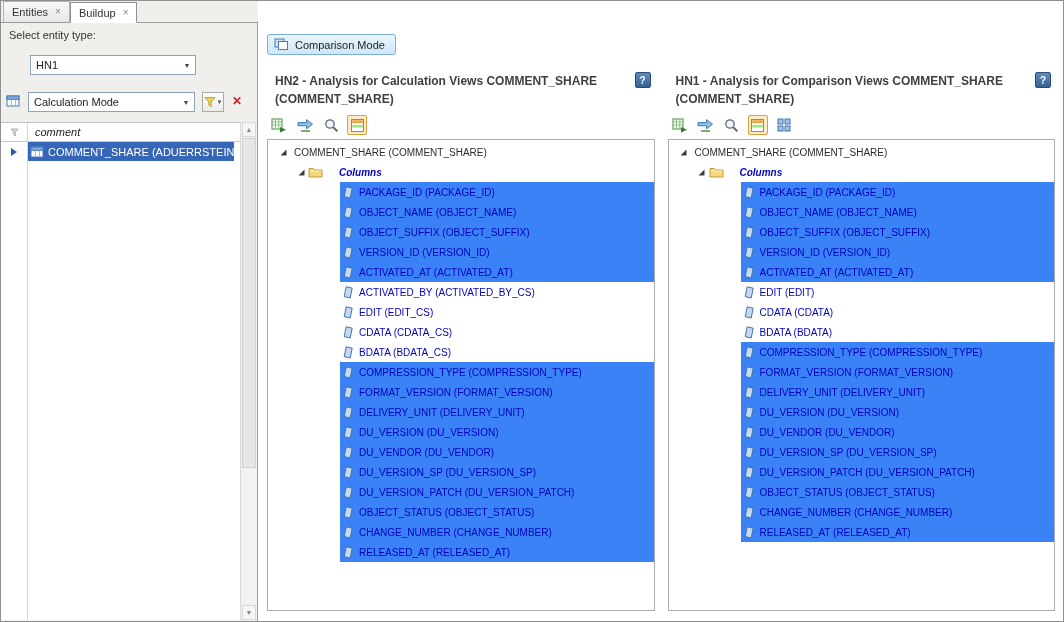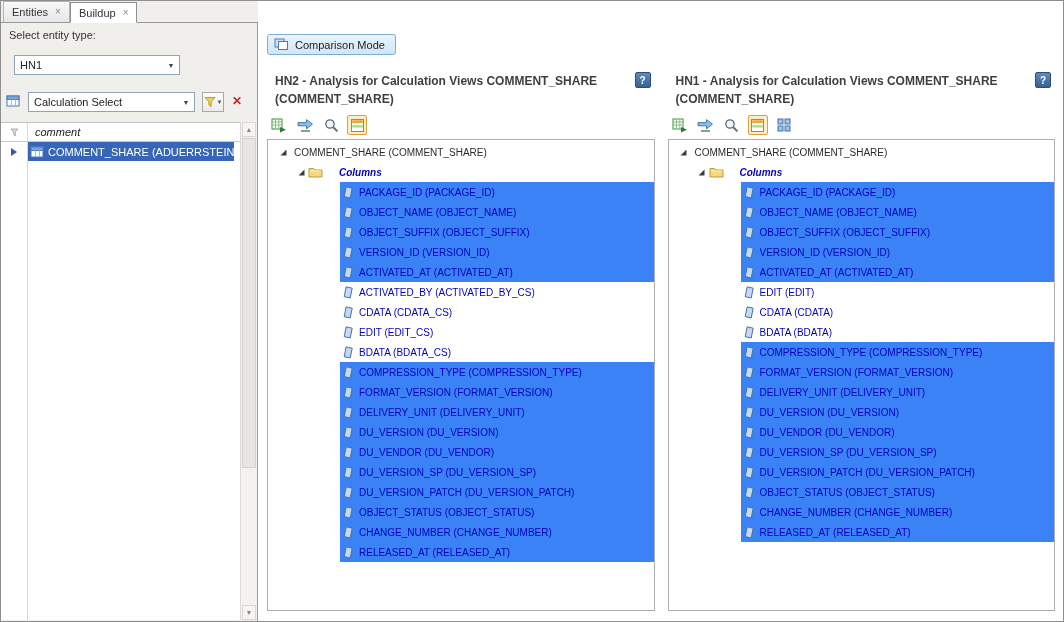--- a/index.html
+++ b/index.html
@@ -32,21 +32,21 @@
   }
   .sb-label { position:absolute; left:8px; top:6px; font-size:11px; color:#333; }
   .combo {
     position:absolute; height:20px; background:#fff; border:1px solid #8fa4b8;
     display:flex; align-items:center; font-size:11px; color:#222; padding-left:5px;
   }
   .combo .caret {
     margin-left:auto; width:16px; align-self:stretch; display:flex; align-items:center; justify-content:center;
     color:#444; font-size:7px;
   }
-  .combo1 { left:13px; top:32px; width:166px; }
+  .combo1 { left:29px; top:32px; width:166px; }
   .combo2 { left:27px; top:69px; width:167px; }
   .sb-cube { position:absolute; left:5px; top:71px; }
   .sb-filter-btn {
     position:absolute; left:201px; top:69px; width:22px; height:20px;
     background:linear-gradient(#fdfdfd,#ececec); border:1px solid #a9a9a9;
     display:flex; align-items:center; justify-content:center; gap:1px;
   }
   .sb-filter-btn .caret { font-size:6px; color:#555; }
   .sb-clear-btn {
     position:absolute; left:228px; top:70px; width:16px; height:16px;
@@ -140,21 +140,21 @@
 
   <span class="icon sb-cube">
       <svg width="14" height="14" viewBox="0 0 14 14">
         <rect x="1" y="2" width="12" height="10" fill="#ffffff" stroke="#4a7ab5"></rect>
         <rect x="1" y="2" width="12" height="3.4" fill="#7fa8d9" stroke="#4a7ab5"></rect>
         <line x1="5.4" y1="5.4" x2="5.4" y2="12" stroke="#9ab4d4"></line>
         <line x1="9.4" y1="5.4" x2="9.4" y2="12" stroke="#9ab4d4"></line>
       </svg>
     </span>
   <div class="combo combo2">
-    <span>Calculation Select</span>
+    <span>Calculation Mode</span>
     <span class="caret">▼</span>
   </div>
   <div class="sb-filter-btn">
     <span class="icon">
         <svg width="12" height="12" viewBox="0 0 12 12">
           <path d="M1,1.5 h10 l-3.8,4.3 v4.8 l-2.4,-1.8 v-3 z" fill="#f2d24b" stroke="#a98f2f" stroke-width="0.8"></path>
         </svg>
       </span>
     <span class="caret">▼</span>
   </div>
@@ -334,32 +334,32 @@
             </div>
           </div>
           <div class="tree-row row-leaf">
             <span class="sp" style="width: 72px;"></span>
             <div class="hl">
               <span class="icon ">
                 <svg width="11" height="13" viewBox="0 0 11 13">
                   <path d="M3.2,0.8 L9.2,2.2 L7.2,12 L1.2,10.6 Z" fill="#c5d9f1" stroke="#4472a8"></path>
                 </svg>
               </span>
+              <span class="lbl">EDIT (EDIT_CS)</span>
+            </div>
+          </div>
+          <div class="tree-row row-leaf">
+            <span class="sp" style="width: 72px;"></span>
+            <div class="hl">
+              <span class="icon ">
+                <svg width="11" height="13" viewBox="0 0 11 13">
+                  <path d="M3.2,0.8 L9.2,2.2 L7.2,12 L1.2,10.6 Z" fill="#c5d9f1" stroke="#4472a8"></path>
+                </svg>
+              </span>
               <span class="lbl">CDATA (CDATA_CS)</span>
-            </div>
-          </div>
-          <div class="tree-row row-leaf">
-            <span class="sp" style="width: 72px;"></span>
-            <div class="hl">
-              <span class="icon ">
-                <svg width="11" height="13" viewBox="0 0 11 13">
-                  <path d="M3.2,0.8 L9.2,2.2 L7.2,12 L1.2,10.6 Z" fill="#c5d9f1" stroke="#4472a8"></path>
-                </svg>
-              </span>
-              <span class="lbl">EDIT (EDIT_CS)</span>
             </div>
           </div>
           <div class="tree-row row-leaf">
             <span class="sp" style="width: 72px;"></span>
             <div class="hl">
               <span class="icon ">
                 <svg width="11" height="13" viewBox="0 0 11 13">
                   <path d="M3.2,0.8 L9.2,2.2 L7.2,12 L1.2,10.6 Z" fill="#c5d9f1" stroke="#4472a8"></path>
                 </svg>
               </span>
@@ -474,21 +474,21 @@
                 </svg>
               </span>
               <span class="lbl">RELEASED_AT (RELEASED_AT)</span>
             </div>
           </div>
         </div>
     </div>
 
     <div class="panel">
       <div class="panel-header">
-        <div class="panel-title">HN1 - Analysis for Calculation Views COMMENT_SHARE (COMMENT_SHARE)</div>
+        <div class="panel-title">HN1 - Analysis for Comparison Views COMMENT_SHARE (COMMENT_SHARE)</div>
         <div class="help-btn">?</div>
       </div>
       <div class="panel-toolbar">
           <span class="tb-btn">
             <svg width="16" height="16" viewBox="0 0 16 16">
               <rect x="1" y="2" width="10" height="10" fill="#ffffff" stroke="#3f8f3f"></rect>
               <path d="M1,5 h10 M1,8 h10 M4.5,2 v10 M7.8,2 v10" stroke="#86bf7f" stroke-width="1"></path>
               <path d="M9,10 l6,2.7 -6,2.7 z" fill="#2e7d32"></path>
             </svg>
           </span>

